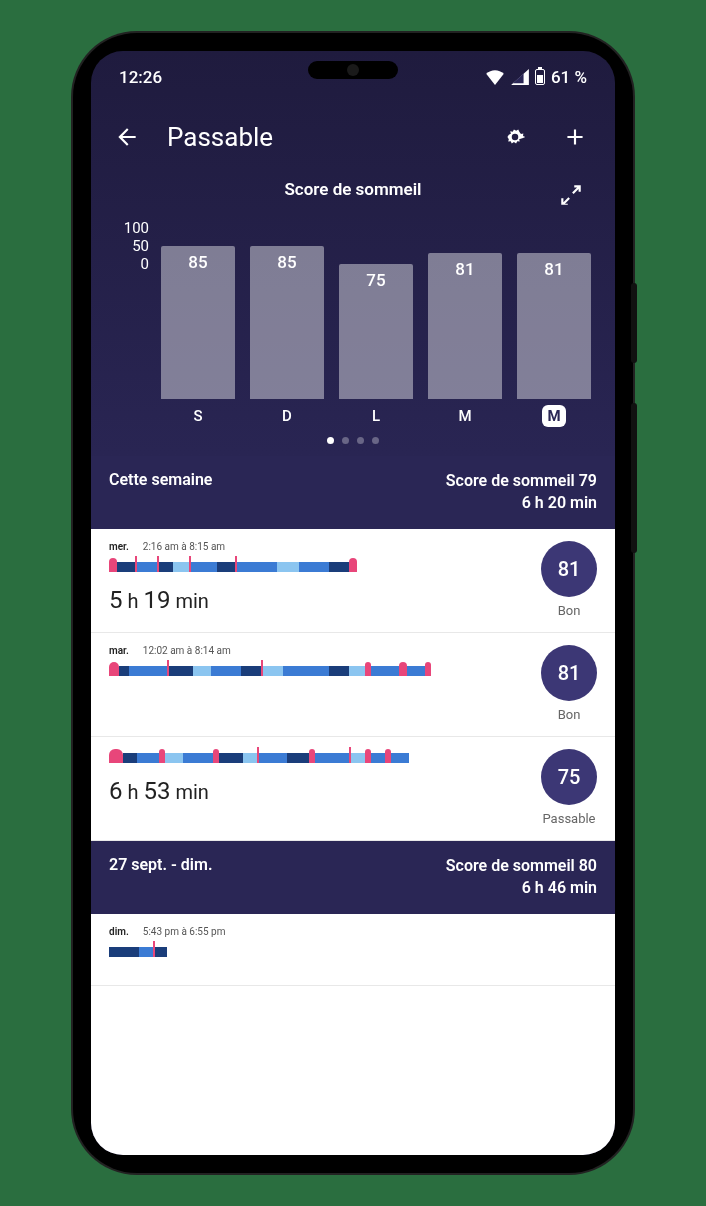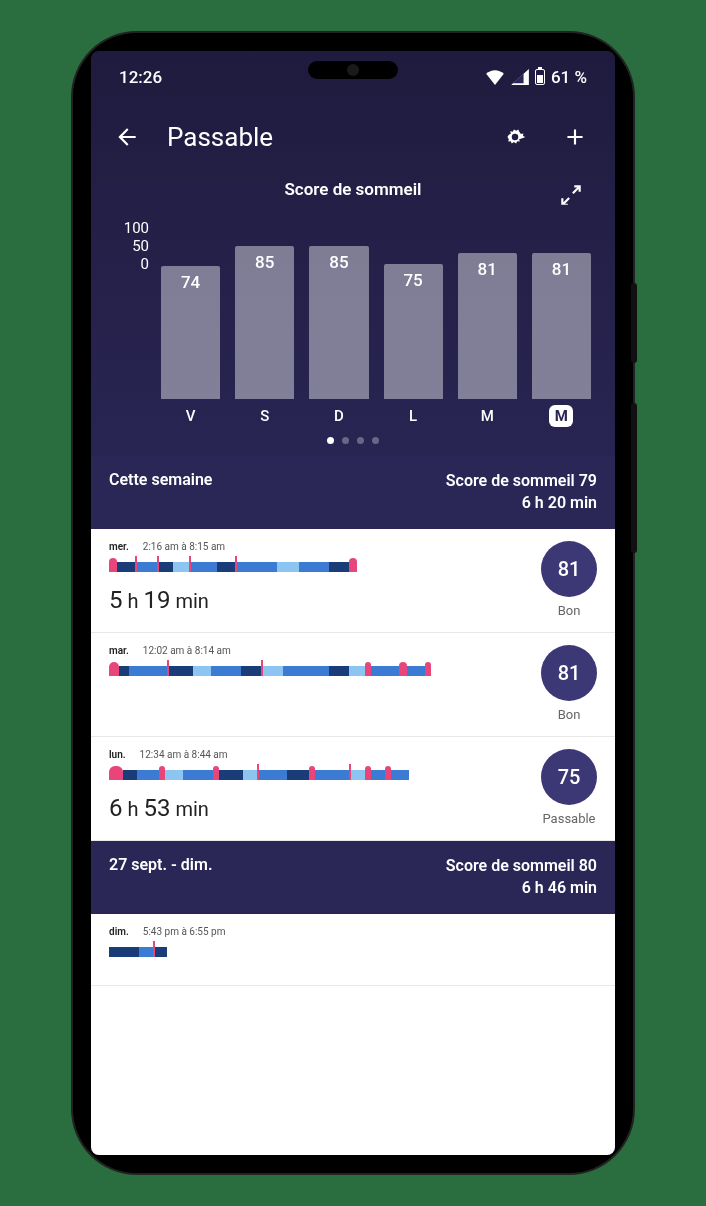--- a/index.html
+++ b/index.html
@@ -3,21 +3,21 @@
 <meta charset="utf-8">
 <style>
   * { box-sizing: border-box; margin: 0; padding: 0; font-family: -apple-system, Roboto, sans-serif; }
   body { background: #2a6e3f; display: flex; justify-content: center; align-items: center; min-height: 1206px; }
   .phone-frame { width: 560px; height: 1140px; background: #000; border-radius: 64px; padding: 18px; position: relative; box-shadow: 0 0 0 2px #222; }
   .phone-notch { position: absolute; top: 28px; left: 50%; transform: translateX(-50%); width: 90px; height: 18px; background: #000; border-radius: 10px; z-index: 10; display:flex; align-items:center; justify-content:center;}
   .phone-notch::after{content:""; width:12px; height:12px; border-radius:50%; background:#1a1a1a; display:block;}
   .side-btn { position: absolute; right: -4px; background: #111; width: 6px; border-radius: 3px; }
   .side-btn.b1 { top: 250px; height: 80px; }
   .side-btn.b2 { top: 370px; height: 150px; }
-  .screen { width: 100%; height: 100%; border-radius: 8px; overflow: hidden; background: linear-gradient(180deg, #1f1b3e 0%, #2a2655 40%, #2a2655 100%); color: #fff; display: flex; flex-direction: column; position: relative; }
+  .screen { width: 100%; height: 100%; border-radius: 32px; overflow: hidden; background: linear-gradient(180deg, #1f1b3e 0%, #2a2655 40%, #2a2655 100%); color: #fff; display: flex; flex-direction: column; position: relative; }
 
   .status-bar { height: 52px; display: flex; justify-content: space-between; align-items: center; padding: 0 28px; font-size: 17px; font-weight: 500; }
   .status-right { display: flex; align-items: center; gap: 6px; }
   .batt { width:10px; height:16px; border:1.5px solid #fff; border-radius:2px; position:relative; display:inline-block;}
   .batt::before{content:"";position:absolute; top:-3px; left:2px; width:4px; height:2px; background:#fff;}
   .batt::after{content:"";position:absolute; bottom:1px; left:1px; right:1px; height:60%; background:#fff;}
 
   .app-bar { display: flex; align-items: center; padding: 14px 20px 14px 16px; gap: 20px; }
   .app-bar .title { font-size: 26px; font-weight: 400; flex: 1; }
   .icon-btn { width: 40px; height: 40px; display: flex; align-items: center; justify-content: center; cursor: pointer; }
@@ -116,26 +116,20 @@
         </div>
       </div>
       <div class="chart-area">
         <div class="y-axis">
           <span>100</span>
           <span>50</span>
           <span>0</span>
         </div>
         <div class="bars-box" id="bars">
             <div class="bar-col">
-              <div class="bar" style="height: 133.2px;">
-                <span class="val">74</span>
-              </div>
-              <div class="bar-lbl">V</div>
-            </div>
-            <div class="bar-col">
               <div class="bar" style="height: 153px;">
                 <span class="val">85</span>
               </div>
               <div class="bar-lbl">S</div>
             </div>
             <div class="bar-col">
               <div class="bar" style="height: 153px;">
                 <span class="val">85</span>
               </div>
               <div class="bar-lbl">D</div>
@@ -236,24 +230,20 @@
                 <div class="seg wake" style="width: 6px;"></div>
               </div>
             </div>
             <div class="score-col">
               <div class="score-badge">81</div>
               <div class="score-lbl">Bon</div>
             </div>
           </div>
           <div class="entry">
             <div class="entry-main">
-              <div class="entry-top">
-                <span class="day">lun.</span>
-                <span>12:34 am à 8:44 am</span>
-              </div>
               <div class="hypno">
                 <div class="seg wake" style="width: 14px;"></div>
                 <div class="seg deep" style="width: 14px;"></div>
                 <div class="seg light" style="width: 22px;"></div>
                 <div class="seg wake" style="width: 6px;"></div>
                 <div class="seg rem" style="width: 18px;"></div>
                 <div class="seg light" style="width: 30px;"></div>
                 <div class="seg wake" style="width: 6px;"></div>
                 <div class="seg deep" style="width: 24px;"></div>
                 <div class="seg rem" style="width: 14px;"></div>

